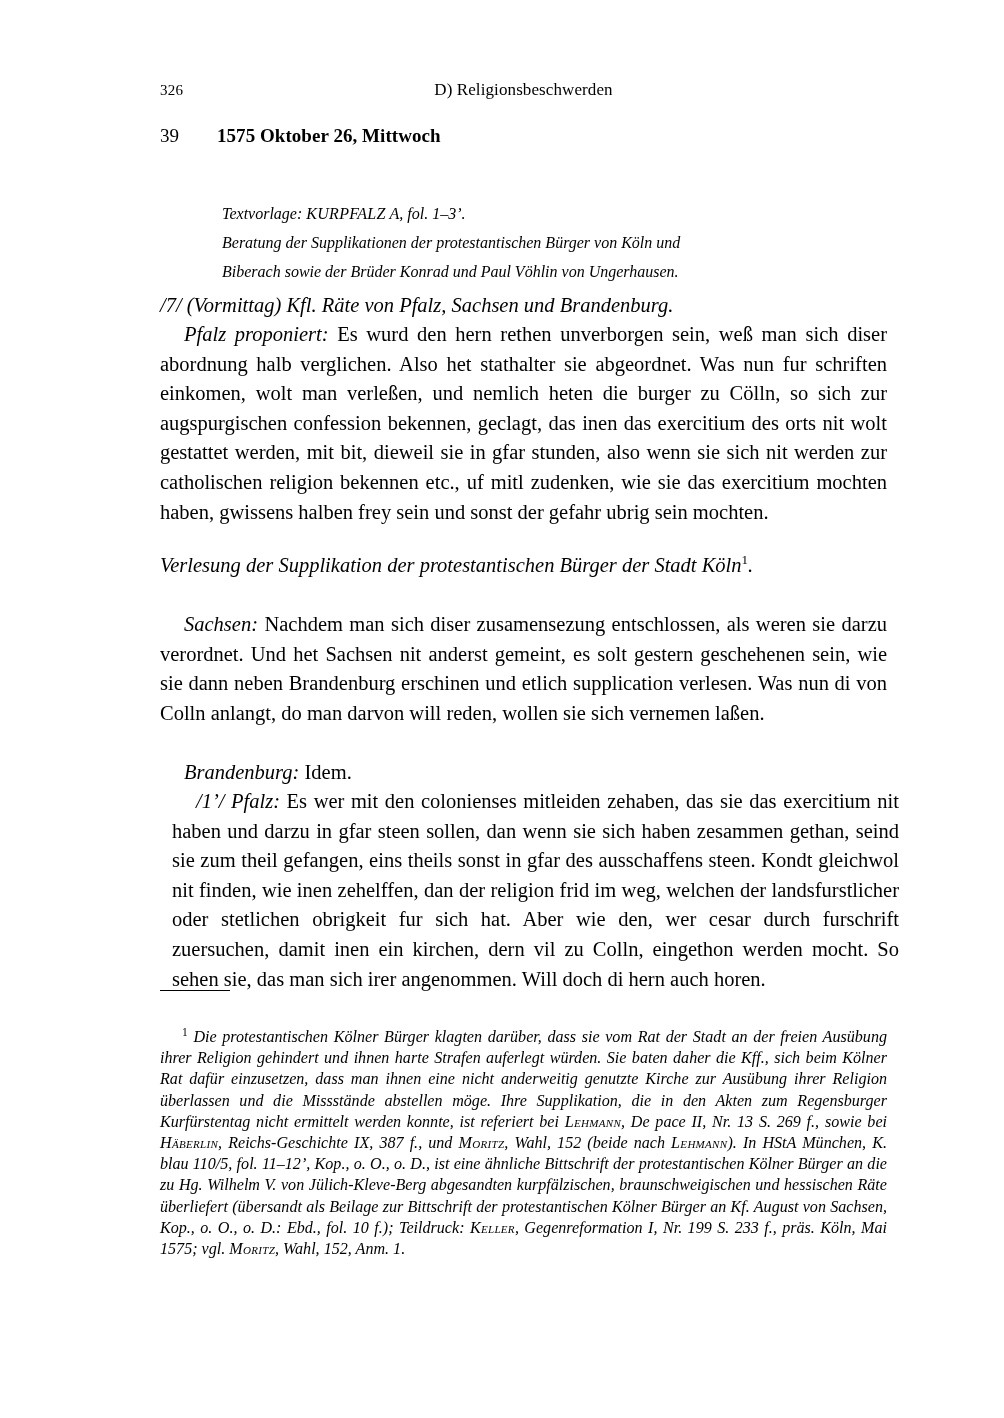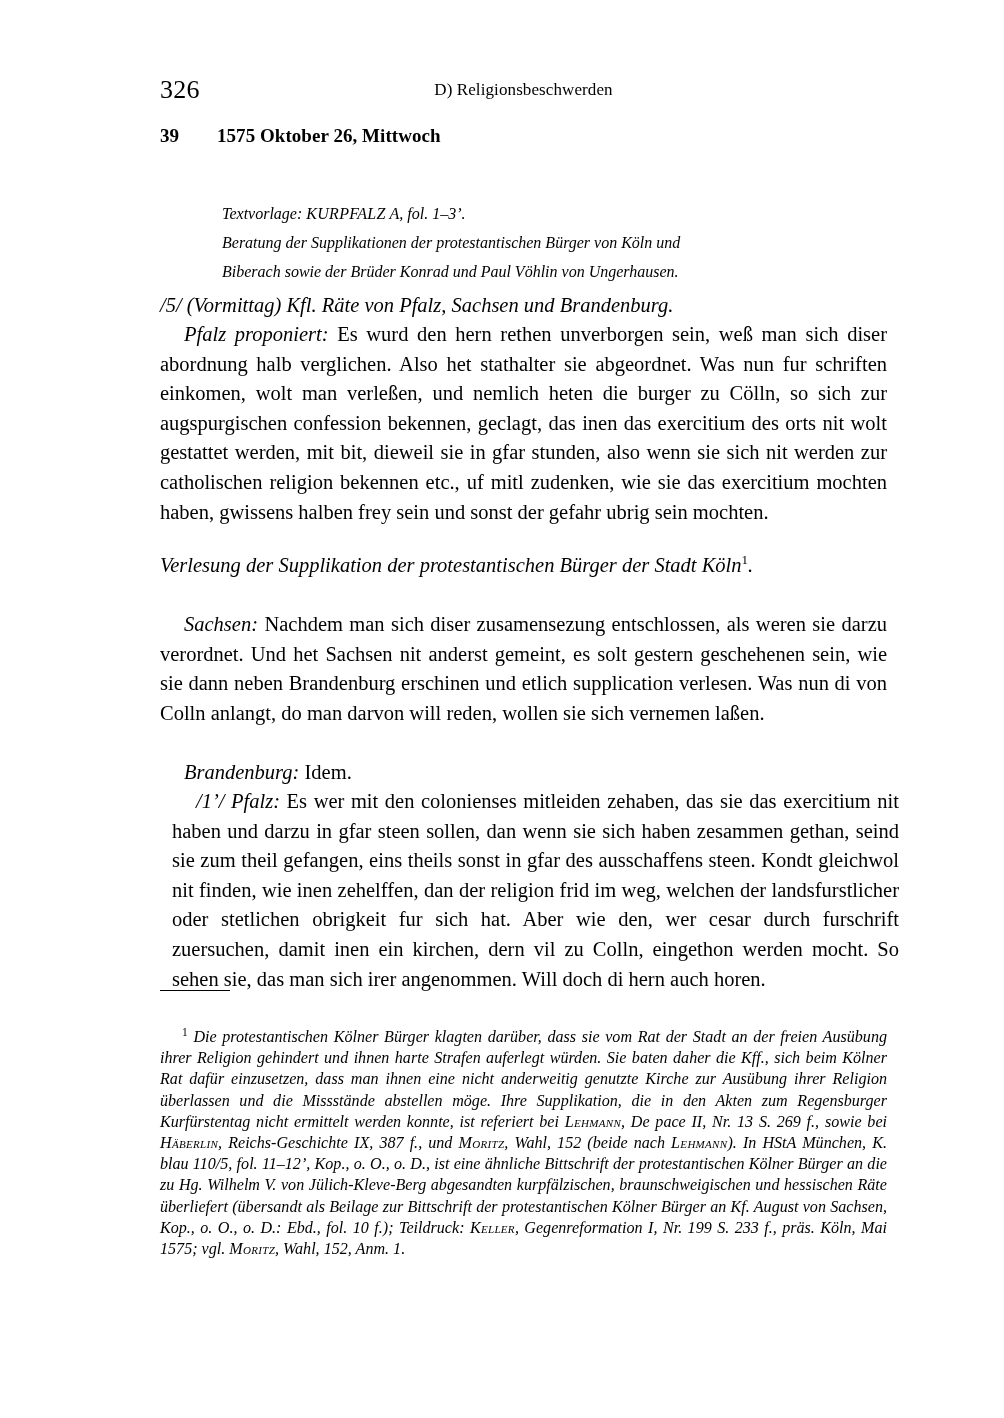--- a/index.html
+++ b/index.html
@@ -35,21 +35,21 @@
     position: absolute;
     left: 0;
     top: 78px;
     width: 727px;
     height: 24px;
   }
   .folio {
     position: absolute;
     left: 0;
     top: 0;
-    font-size: 26px;
+    font-size: 15px;
     line-height: 24px;
     letter-spacing: .2px;
     text-align: center;
   }
   .head-title {
     position: absolute;
     left: 0;
     top: 1px;
     width: 727px;
     text-align: center;
@@ -63,21 +63,21 @@
     position: absolute;
     left: 0;
     top: 122px;
     width: 727px;
   }
   .doc-number {
     position: absolute;
     left: 0;
     top: 0;
     font-size: 19px;
-    font-weight: bold;
+    font-weight: normal;
     line-height: 27px;
   }
   .doc-title {
     margin-left: 57px;
     font-size: 19px;
     font-weight: bold;
     line-height: 27px;
     letter-spacing: .05px;
   }
   .doc-title .line2 { display: block; }
@@ -185,21 +185,21 @@
       </div>
     </div>
 
     <div class="source-note">
       <span class="src-line"><span>Textvorlage:</span> <span class="sc">KURPFALZ</span><span> A, fol. 1–3’.</span></span>
       <span class="src-line">Beratung der Supplikationen der protestantischen Bürger von Köln und</span>
       <span class="src-line last">Biberach sowie der Brüder Konrad und Paul Vöhlin von Ungerhausen.</span>
     </div>
 
     <div class="body-block" id="para-vormittag">
-      <p class="it">/5/ (Vormittag) Kfl. Räte von Pfalz, Sachsen und Brandenburg.</p>
+      <p class="it">/7/ (Vormittag) Kfl. Räte von Pfalz, Sachsen und Brandenburg.</p>
     </div>
 
     <div class="body-block" id="para-pfalz">
       <p class="indent"><span class="it">Pfalz proponiert:</span><span> Es wurd den hern rethen unverborgen sein, weß man sich diser abordnung halb verglichen. Also het stathalter sie abgeordnet. Was nun fur schriften einkomen, wolt man verleßen, und nemlich heten die burger zu Cölln, so sich zur augspurgischen confession bekennen, geclagt, das inen das exercitium des orts nit wolt gestattet werden, mit bit, dieweil sie in gfar stunden, also wenn sie sich nit werden zur catholischen religion bekennen etc., uf mitl zudenken, wie sie das exercitium mochten haben, gwissens halben frey sein und sonst der gefahr ubrig sein mochten.</span></p>
     </div>
 
     <div class="body-block" id="para-verlesung">
       <p class="centered-note"><span>Verlesung der Supplikation der protestantischen Bürger der Stadt Köln</span><sup class="fn">1</sup><span>.</span></p>
     </div>
 

